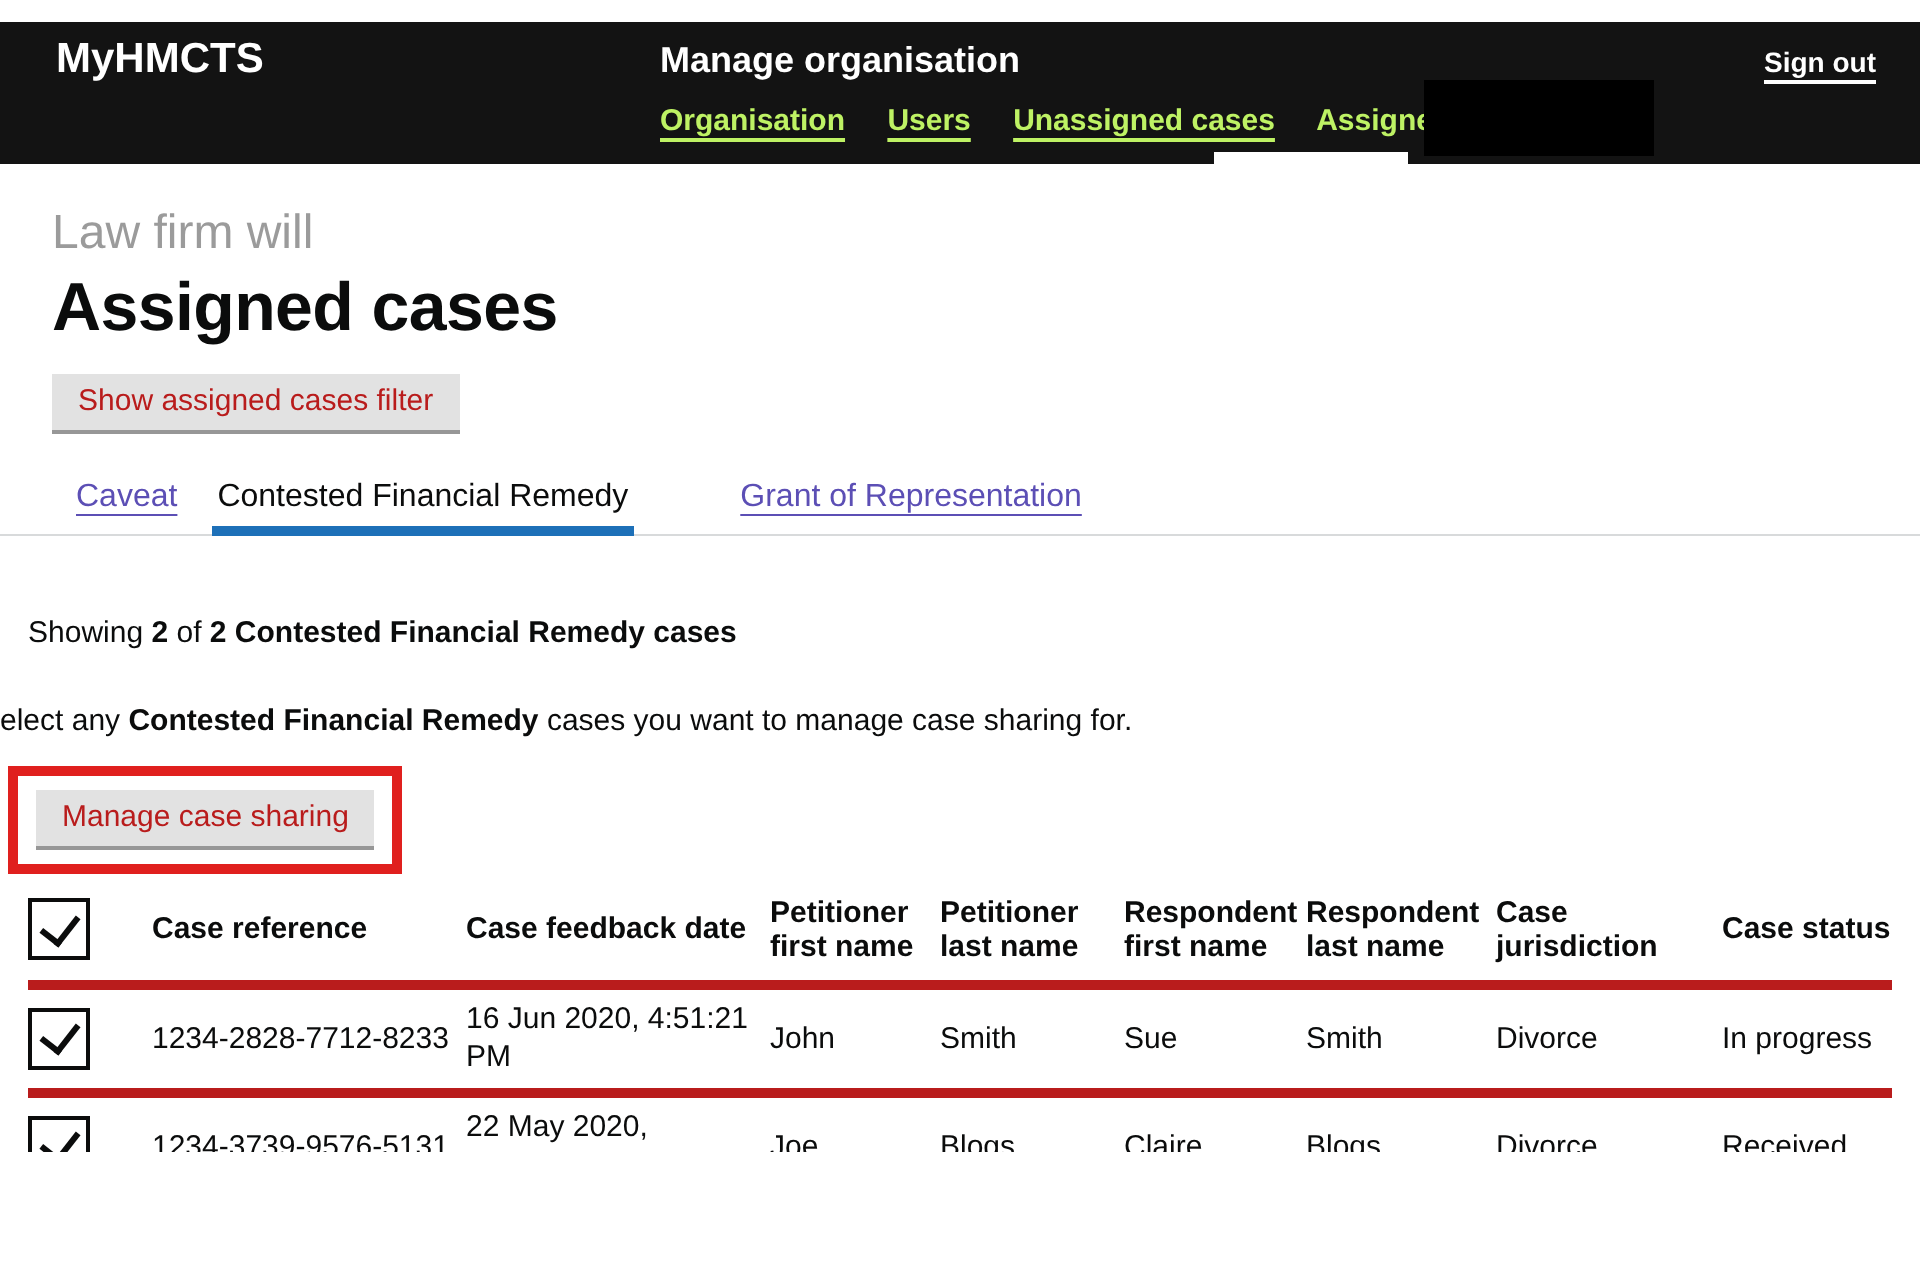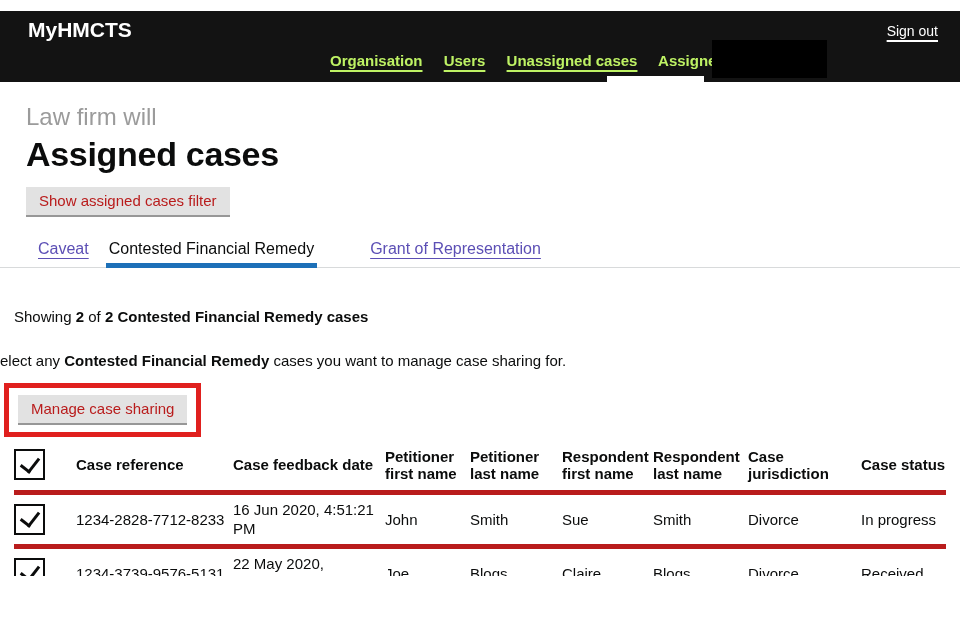--- a/index.html
+++ b/index.html
@@ -7,21 +7,21 @@
         font-family:"Liberation Sans",sans-serif;color:#0b0c0c;}
   
   .top-strip{height:11px;background:#fff;}
   .gov-header{position:relative;height:71px;background:var(--header-bg,#131313);color:#fff;}
   .logo{position:absolute;left:28px;top:7px;font-size:21px;font-weight:700;}
   .hdr-title{position:absolute;left:330px;top:9px;font-size:18px;font-weight:700;}
   .hdr-nav{position:absolute;left:330px;top:41px;font-size:15px;font-weight:700;white-space:nowrap;}
   .hdr-nav a{color:#bef264;text-decoration:underline;text-decoration-thickness:2px;
              text-underline-offset:4px;margin-right:17px;cursor:pointer;}
   .hdr-nav a.active{text-decoration:none;margin-right:0;}
-  .sign-out{position:absolute;right:22px;top:12px;font-size:14px;font-weight:400;color:#fff;
+  .sign-out{position:absolute;right:22px;top:12px;font-size:14px;font-weight:700;color:#fff;
             text-decoration:underline;text-decoration-thickness:2px;text-underline-offset:4px;cursor:pointer;text-align:right;}
   .redaction{position:absolute;left:712px;top:29px;width:115px;height:38px;background:var(--redaction,#000);}
   .active-indicator{position:absolute;left:607px;bottom:0;width:97px;height:6px;background:#fff;}
   
   .beta{margin:0 24px;padding:8px 0 6px;border-bottom:1px solid #bfc1c3;
         display:flex;align-items:center;gap:11px;font-size:13px;}
   .beta-badge{background:var(--accent-blue,#1d70b8);color:#fff;font-weight:700;font-size:12px;
               padding:2px 8px 3px;letter-spacing:.5px;}
   .beta a{color:var(--link-purple,#5c4fb5);text-decoration:underline;cursor:pointer;}
   
@@ -60,20 +60,21 @@
 </style>
 </head>
 <body>
 
 <div class="page">
 
   <div class="top-strip"></div>
 
   <header class="gov-header">
     <span class="logo">MyHMCTS</span>
+    <span class="hdr-title">Manage organisation</span>
     <nav class="hdr-nav">
       <a>Organisation</a>
       <a>Users</a>
       <a>Unassigned cases</a>
       <a class="active">Assigned cases</a>
     </nav>
     <a class="sign-out">Sign out</a>
     <div class="redaction"></div>
     <div class="active-indicator"></div>
   </header>

